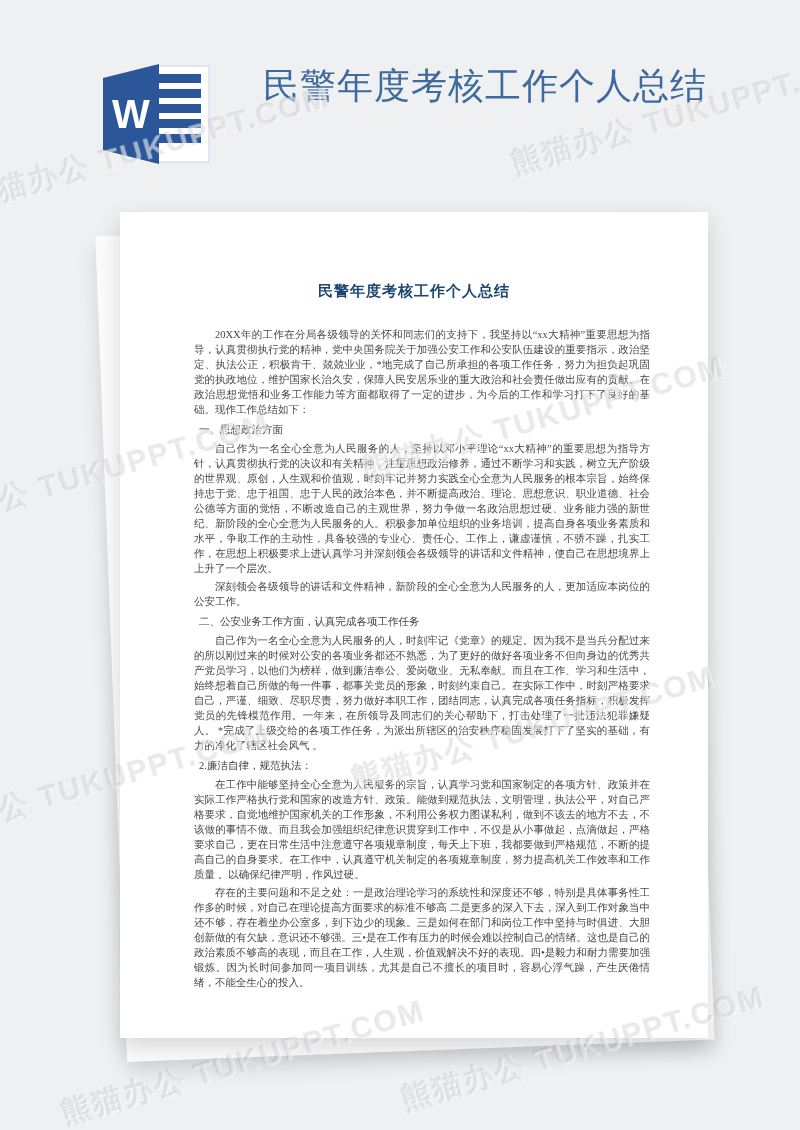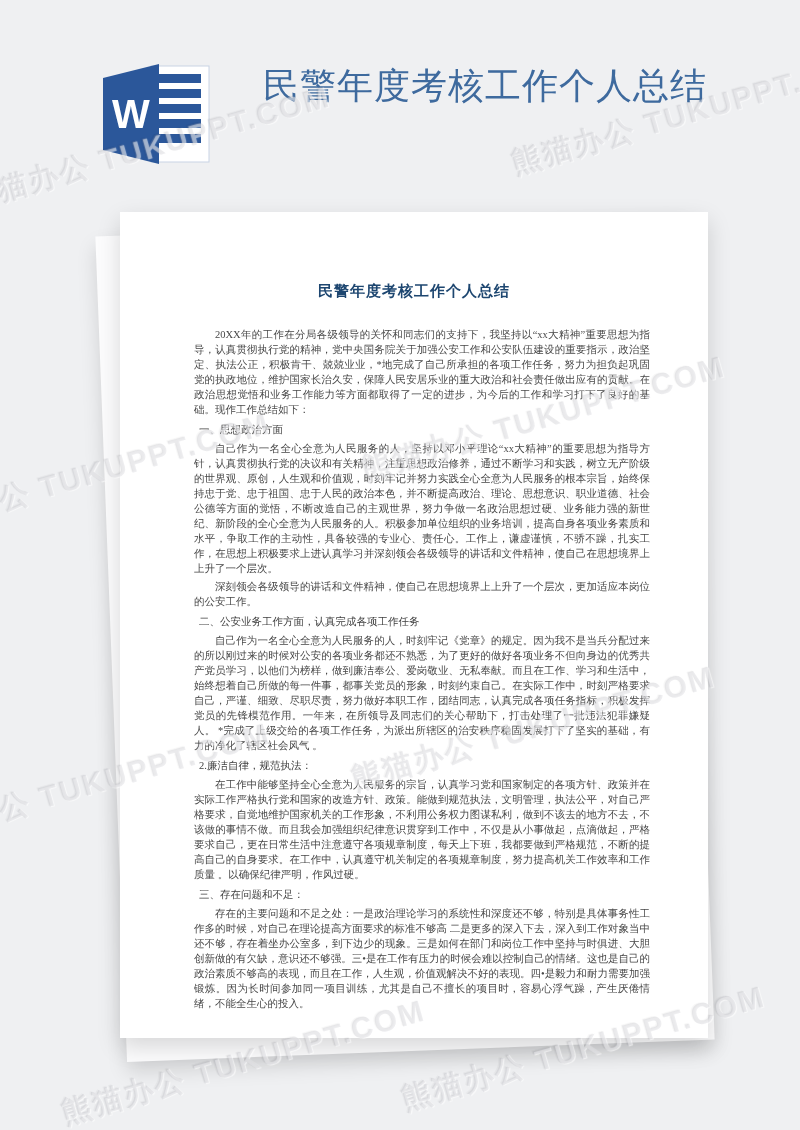--- a/index.html
+++ b/index.html
@@ -69,26 +69,25 @@
 
   <div class="page page-back"></div>
 
   <div class="page page-front">
     <div class="page-inner">
       <div class="doc-title">民警年度考核工作个人总结</div>
       <div class="doc-body" id="doc-body">
           <p class="b-para">20XX年的工作在分局各级领导的关怀和同志们的支持下，我坚持以“xx大精神”重要思想为指导，认真贯彻执行党的精神，党中央国务院关于加强公安工作和公安队伍建设的重要指示，政治坚定、执法公正，积极肯干、兢兢业业，*地完成了自己所承担的各项工作任务，努力为担负起巩固党的执政地位，维护国家长治久安，保障人民安居乐业的重大政治和社会责任做出应有的贡献。在政治思想觉悟和业务工作能力等方面都取得了一定的进步，为今后的工作和学习打下了良好的基础。现作工作总结如下：</p>
           <p class="b-heading">一、思想政治方面</p>
           <p class="b-para">自己作为一名全心全意为人民服务的人，坚持以邓小平理论“xx大精神”的重要思想为指导方针，认真贯彻执行党的决议和有关精神，注重思想政治修养，通过不断学习和实践，树立无产阶级的世界观、原创，人生观和价值观，时刻牢记并努力实践全心全意为人民服务的根本宗旨，始终保持忠于党、忠于祖国、忠于人民的政治本色，并不断提高政治、理论、思想意识、职业道德、社会公德等方面的觉悟，不断改造自己的主观世界，努力争做一名政治思想过硬、业务能力强的新世纪、新阶段的全心全意为人民服务的人。积极参加单位组织的业务培训，提高自身各项业务素质和水平，争取工作的主动性，具备较强的专业心、责任心。工作上，谦虚谨慎，不骄不躁，扎实工作，在思想上积极要求上进认真学习并深刻领会各级领导的讲话和文件精神，使自己在思想境界上上升了一个层次。</p>
-          <p class="b-para">深刻领会各级领导的讲话和文件精神，使自己在思想境界上上升了一个层次，更加适应本岗位的公安工作。</p>
+          <p class="b-para">深刻领会各级领导的讲话和文件精神，新阶段的全心全意为人民服务的人，更加适应本岗位的公安工作。</p>
           <p class="b-heading">二、公安业务工作方面，认真完成各项工作任务</p>
           <p class="b-para">自己作为一名全心全意为人民服务的人，时刻牢记《党章》的规定。因为我不是当兵分配过来的所以刚过来的时候对公安的各项业务都还不熟悉，为了更好的做好各项业务不但向身边的优秀共产党员学习，以他们为榜样，做到廉洁奉公、爱岗敬业、无私奉献。而且在工作、学习和生活中，始终想着自己所做的每一件事，都事关党员的形象，时刻约束自己。在实际工作中，时刻严格要求自己，严谨、细致、尽职尽责，努力做好本职工作，团结同志，认真完成各项任务指标，积极发挥党员的先锋模范作用。一年来，在所领导及同志们的关心帮助下，打击处理了一批违法犯罪嫌疑人。 *完成了上级交给的各项工作任务，为派出所辖区的治安秩序稳固发展打下了坚实的基础，有力的净化了辖区社会风气 。</p>
           <p class="b-heading">2.廉洁自律，规范执法：</p>
           <p class="b-para">在工作中能够坚持全心全意为人民服务的宗旨，认真学习党和国家制定的各项方针、政策并在实际工作严格执行党和国家的改造方针、政策。能做到规范执法，文明管理，执法公平，对自己严格要求，自觉地维护国家机关的工作形象，不利用公务权力图谋私利，做到不该去的地方不去，不该做的事情不做。而且我会加强组织纪律意识贯穿到工作中，不仅是从小事做起，点滴做起，严格要求自己，更在日常生活中注意遵守各项规章制度，每天上下班，我都要做到严格规范，不断的提高自己的自身要求。在工作中，认真遵守机关制定的各项规章制度，努力提高机关工作效率和工作质量 。以确保纪律严明，作风过硬。</p>
-          <p class="b-heading">三、存在问题和不足：</p>
           <p class="b-para">存在的主要问题和不足之处：一是政治理论学习的系统性和深度还不够，特别是具体事务性工作多的时候，对自己在理论提高方面要求的标准不够高 二是更多的深入下去，深入到工作对象当中还不够，存在着坐办公室多，到下边少的现象。三是如何在部门和岗位工作中坚持与时俱进、大胆创新做的有欠缺，意识还不够强。三•是在工作有压力的时候会难以控制自己的情绪。这也是自己的政治素质不够高的表现，而且在工作，人生观，价值观解决不好的表现。四•是毅力和耐力需要加强锻炼。因为长时间参加同一项目训练，尤其是自己不擅长的项目时，容易心浮气躁，产生厌倦情绪，不能全生心的投入。</p>
         </div>
     </div>
   </div>
 
   <div class="wm-layer" id="wm-layer">
       <div class="wm" style="left: -40px; top: 128px;">熊猫办公 TUKUPPT.COM</div>
       <div class="wm" style="left: 505px; top: 92px;">熊猫办公 TUKUPPT.COM</div>
       <div class="wm" style="left: -100px; top: 455px;">熊猫办公 TUKUPPT.COM</div>
       <div class="wm" style="left: 355px; top: 398px;">熊猫办公 TUKUPPT.COM</div>

